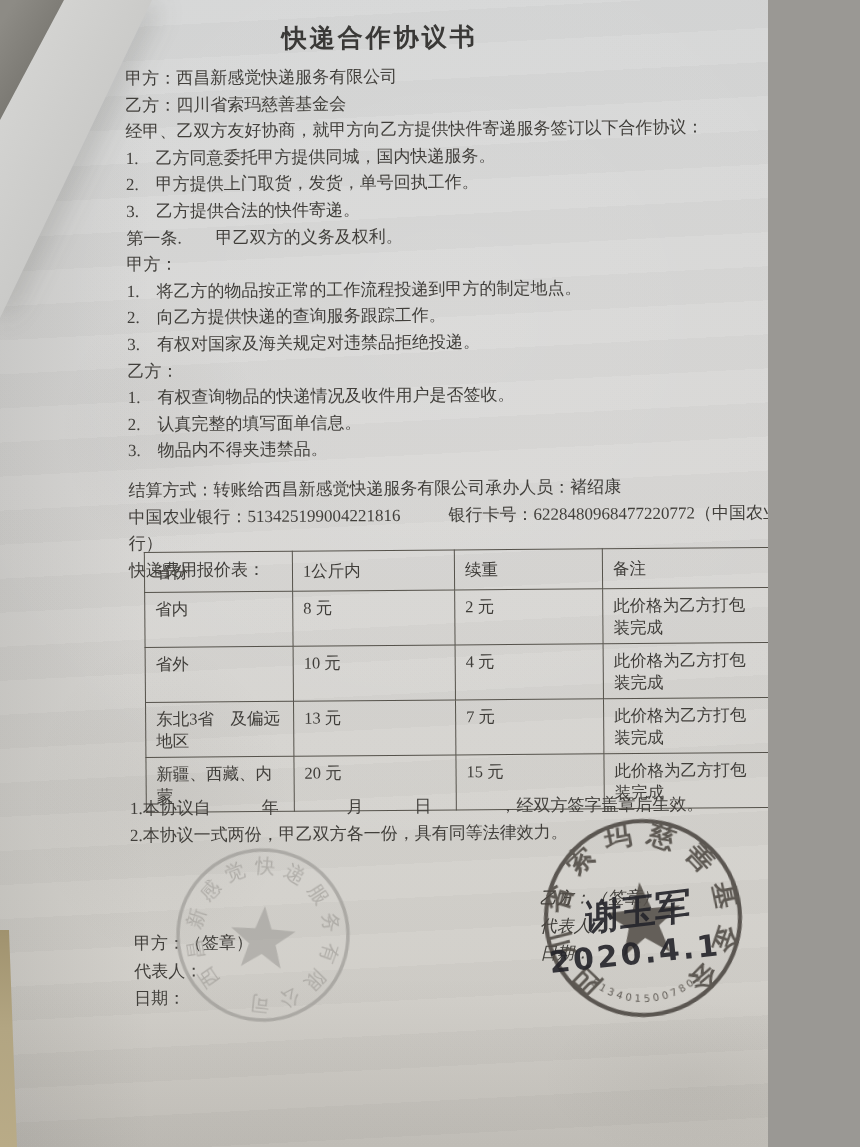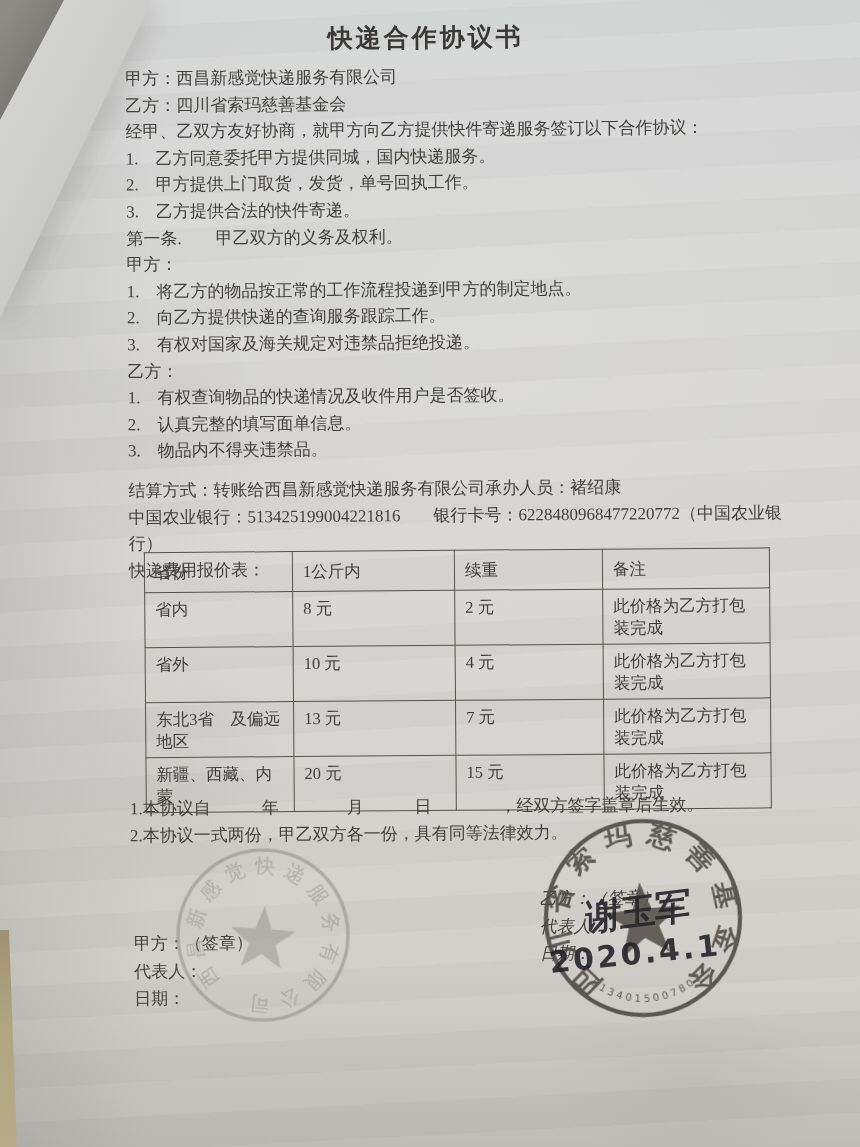--- a/index.html
+++ b/index.html
@@ -1,16 +1,16 @@
 <!DOCTYPE html>
 <html><head>
 <meta charset="utf-8">
 <style>
   html,body{margin:0;padding:0;background:#9a9894;}
-  .photo{position:relative;width:860px;height:1147px;overflow:hidden;
+  .photo{position:relative;width:768px;height:1147px;overflow:hidden;
     background:
       radial-gradient(120% 80% at 58% 28%, rgba(255,255,255,0.10), rgba(0,0,0,0) 62%),
       linear-gradient(180deg,#d5d6d6 0%,#d7d6d4 42%,#d3d1cc 78%,#cdcac4 100%);
   }
   .shade-left{position:absolute;inset:0;background:linear-gradient(90deg,rgba(60,60,56,.10),rgba(60,60,56,0) 150px);pointer-events:none;}
   .shade-bottom{position:absolute;inset:0;background:linear-gradient(0deg,rgba(58,55,48,.10),rgba(58,55,48,0) 170px);pointer-events:none;}
   .grain{position:absolute;inset:0;background:repeating-linear-gradient(177deg,rgba(255,255,255,.02) 0 34px,rgba(30,30,28,.02) 34px 68px);pointer-events:none;}
   .smudge1{position:absolute;left:30px;top:640px;width:260px;height:320px;background:radial-gradient(closest-side,rgba(70,68,62,.06),rgba(70,68,62,0));}
   .smudge2{position:absolute;left:60px;top:300px;width:200px;height:260px;background:radial-gradient(closest-side,rgba(70,68,62,.05),rgba(70,68,62,0));}
   .smudge3{position:absolute;left:540px;top:1000px;width:300px;height:160px;background:radial-gradient(closest-side,rgba(70,68,62,.05),rgba(70,68,62,0));}
@@ -30,21 +30,21 @@
     clip-path:polygon(0 0,9px 0,17px 100%,0 100%);
     background:linear-gradient(180deg,#a0926e,#b2a582 45%,#b9ab87);}
 
   .doc{position:absolute;inset:0;transform:rotate(-0.45deg);
     font-family:"Liberation Serif","DejaVu Serif",serif;color:#413f3b;font-size:17px;}
   .title{position:absolute;top:21px;left:0;width:100%;text-align:center;
     font-size:25px;font-weight:700;letter-spacing:3px;color:#3a3937;}
   .main{position:absolute;top:64px;left:129px;width:672px;line-height:26.6px;}
   .main p{margin:0;}
   .gap-before{margin-top:13px !important;}
-  .bank-part{margin-left:33px;}
+  .bank-part{margin-left:48px;}
 
   table.price{position:absolute;top:550px;left:144px;width:625px;
     border-collapse:collapse;table-layout:fixed;color:#3f3d39;}
   table.price th,table.price td{border:1.6px solid #55524b;text-align:left;vertical-align:top;
     font-weight:normal;padding:6px 10px 4px;line-height:22px;font-size:16.5px;}
   table.price th{padding-top:9px;padding-bottom:8px;}
 
   .notes{position:absolute;top:793px;left:128px;line-height:27px;}
   .notes p{margin:0;}
   .sign-a{position:absolute;top:888px;left:131px;line-height:27.5px;margin-top:40px;}

